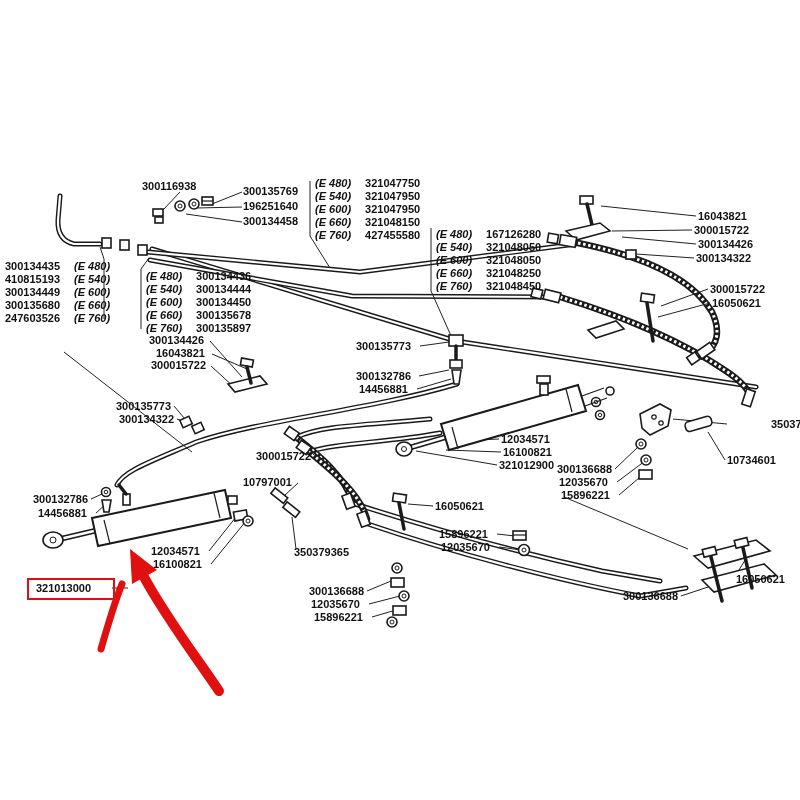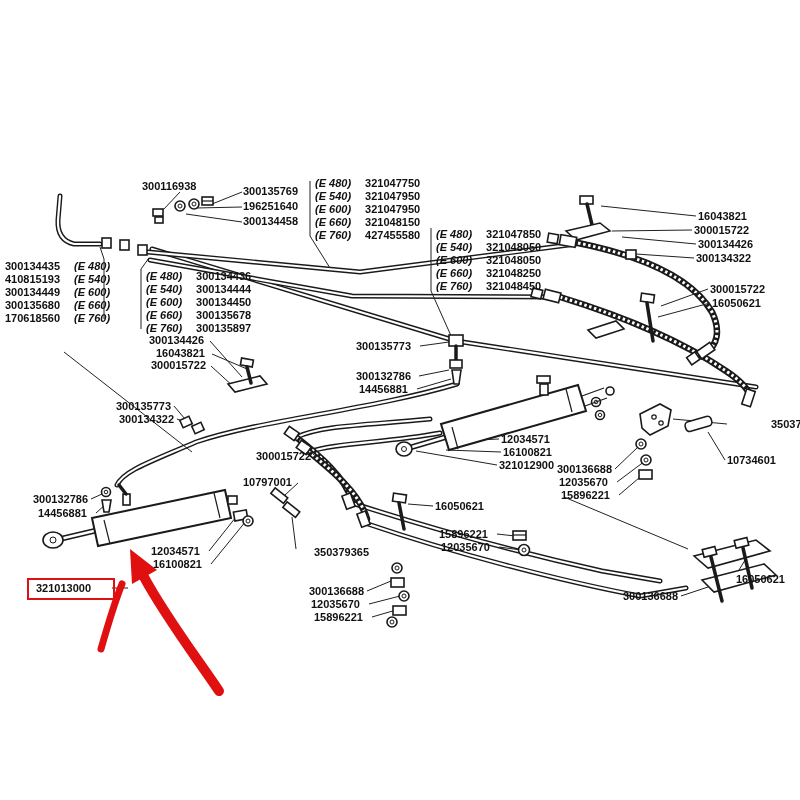--- a/index.html
+++ b/index.html
@@ -317,21 +317,21 @@
       </div>
   <div class="row">
         <span>300134449</span>
         <span class="v">(E 600)</span>
       </div>
   <div class="row">
         <span>300135680</span>
         <span class="v">(E 660)</span>
       </div>
   <div class="row">
-        <span>170618560</span>
+        <span>247603526</span>
         <span class="v">(E 760)</span>
       </div>
 </div>
 
 <div class="grp" style="left:146px;top:270px">
   <div class="row">
         <span class="v">(E 480)</span>
         <span>300134436</span>
       </div>
   <div class="row">
@@ -348,21 +348,21 @@
       </div>
   <div class="row">
         <span class="v">(E 760)</span>
         <span>300135897</span>
       </div>
 </div>
 
 <div class="grp" style="left:436px;top:228px">
   <div class="row">
         <span class="v">(E 480)</span>
-        <span>321047850</span>
+        <span>167126280</span>
       </div>
   <div class="row">
         <span class="v">(E 540)</span>
         <span>321048050</span>
       </div>
   <div class="row">
         <span class="v">(E 600)</span>
         <span>321048050</span>
       </div>
   <div class="row">
@@ -398,21 +398,21 @@
 
 <div class="lbl" style="left:33px;top:493px">300132786</div>
 <div class="lbl" style="left:38px;top:507px">14456881</div>
 
 <div class="lbl" style="left:151px;top:545px">12034571</div>
 <div class="lbl" style="left:153px;top:558px">16100821</div>
 
 <div class="redbox" style="left:27px;top:578px;width:84px;height:18px"></div>
 <div class="lbl" style="left:36px;top:582px">321013000</div>
 
-<div class="lbl" style="left:314px;top:546px">350379365</div>
+<div class="lbl" style="left:294px;top:546px">350379365</div>
 <div class="lbl" style="left:435px;top:500px">16050621</div>
 
 <div class="lbl" style="left:501px;top:433px">12034571</div>
 <div class="lbl" style="left:503px;top:446px">16100821</div>
 <div class="lbl" style="left:499px;top:459px">321012900</div>
 
 <div class="lbl" style="left:439px;top:528px">15896221</div>
 <div class="lbl" style="left:441px;top:541px">12035670</div>
 
 <div class="lbl" style="left:557px;top:463px">300136688</div>

